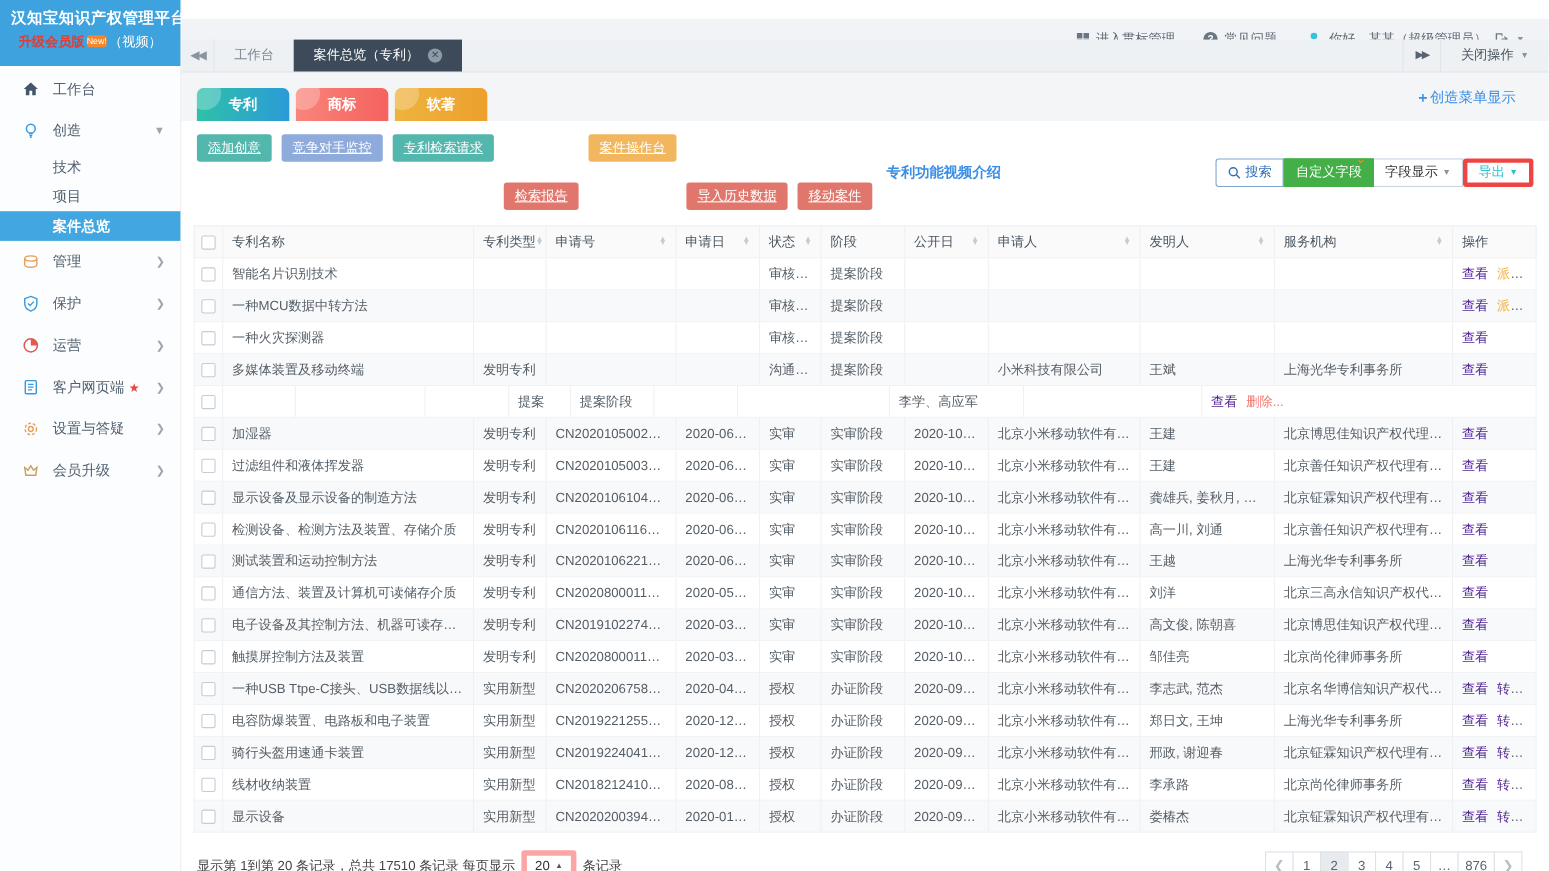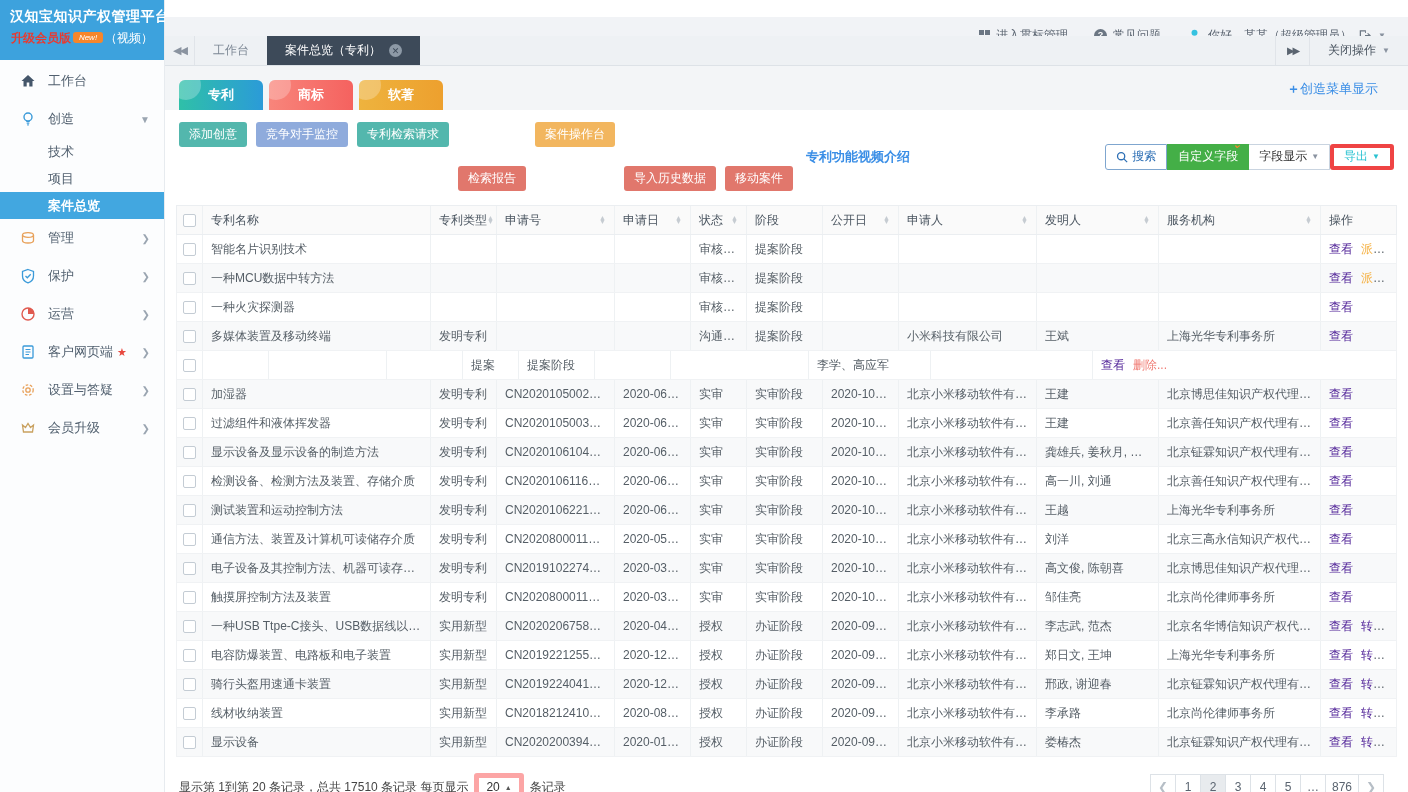--- a/index.html
+++ b/index.html
@@ -8,22 +8,22 @@
   .app { position:relative; width:1408px; height:792px; }
 
   
   .sidebar { position:absolute; left:0; top:0; width:165px; height:792px;
     background:#fcfdfe; border-right:1px solid #e7ebef; }
   .logo { height:60px; background:#3da2dd; color:#fff; padding:8px 10px 6px; }
   .logo-title { font-size:14px; font-weight:bold; letter-spacing:.5px; white-space:nowrap; }
   .logo-ver { font-size:9px; font-weight:normal; }
   .logo-sub { margin-top:4px; font-size:12px; text-align:center; white-space:nowrap; }
   .upgrade { color:#e83a30; font-weight:bold; }
-  .new-badge { background:#f6862b; color:#fff; font-size:8px; font-style:italic;
-    border-radius:3px; padding:1px 6px; margin:0 2px; vertical-align:2px; }
+  .new-badge { background:#f6862b; color:#fff; font-size:8px; 
+    border-radius:3px; padding:1px 0; margin:0 2px; vertical-align:2px; }
   .video { color:#fff; }
   .menu { padding-top:2px; }
   .mi { display:flex; align-items:center; height:38px; padding:0 14px 0 20px;
     font-size:13px; color:#51606f; cursor:pointer; position:relative; }
   .mi .ic { width:16px; height:16px; margin-right:12px; flex:0 0 16px; }
   .mi .lbl { flex:1; white-space:nowrap; }
   .mi .chev { color:#9aa5b1; font-size:10px; }
   .mi.child { height:27px; padding-left:48px; }
   .mi.child.active { background:#42a7e0; color:#fff; font-weight:bold; }
   .star { color:#e8483f; font-size:11px; margin-left:4px; }
@@ -66,21 +66,21 @@
     border-radius:50%; background:rgba(255,255,255,.25); }
   .ctab.t0 { background:linear-gradient(90deg,#2fc0a8,#2b9bd8); }
   .ctab.t1 { background:linear-gradient(90deg,#f8857b,#f5625f); }
   .ctab.t2 { background:linear-gradient(90deg,#eeb33e,#eda02e); }
   .menu-link { position:absolute; right:30px; top:14px; color:#3a8ee6; font-size:13px; cursor:pointer; }
   .menu-link .plus { font-weight:bold; }
 
   .main-card { position:absolute; left:0; top:44px; width:1243px; height:682px; background:#fff; }
   .toolbar { display:flex; align-items:center; gap:9px; padding:12px 14px 10px; }
   .btn { height:25px; padding:0 10px; border-radius:3px; color:#fff; font-size:12px;
-    display:inline-flex; align-items:center; cursor:pointer; border:none; white-space:nowrap; }
+    display:inline-flex; align-items:center; cursor:pointer; border:none; white-space:nowrap;text-decoration:underline; }
   .btn.teal { background:#53b7ad; } .btn.blue { background:#8fabdc; }
   .btn.salmon { background:#e1776c;margin-top:44px; } .btn.amber { background:#f2b65f; }
   .video-link { color:#3a8ee6; font-size:13px; font-weight:bold; margin-left:4px; cursor:pointer; }
   .toolbar-right { margin-left:auto; display:flex; align-items:center; }
   .sbtn { height:26px; display:inline-flex; align-items:center; gap:4px; font-size:12px;
     padding:0 10px; cursor:pointer; background:#fff; border:1px solid #c9d4e0; }
   .sbtn.search { color:#2d6fb5; border-color:#7fa6cf; border-radius:3px 0 0 3px; }
   .sbtn.green { background:#44af47; color:#fff; border-color:#44af47; position:relative; }
   .vip-badge { position:absolute; top:-7px; right:6px; color:#f6862b; font-weight:bold;
     font-size:11px; transform:skewX(-10deg); }

